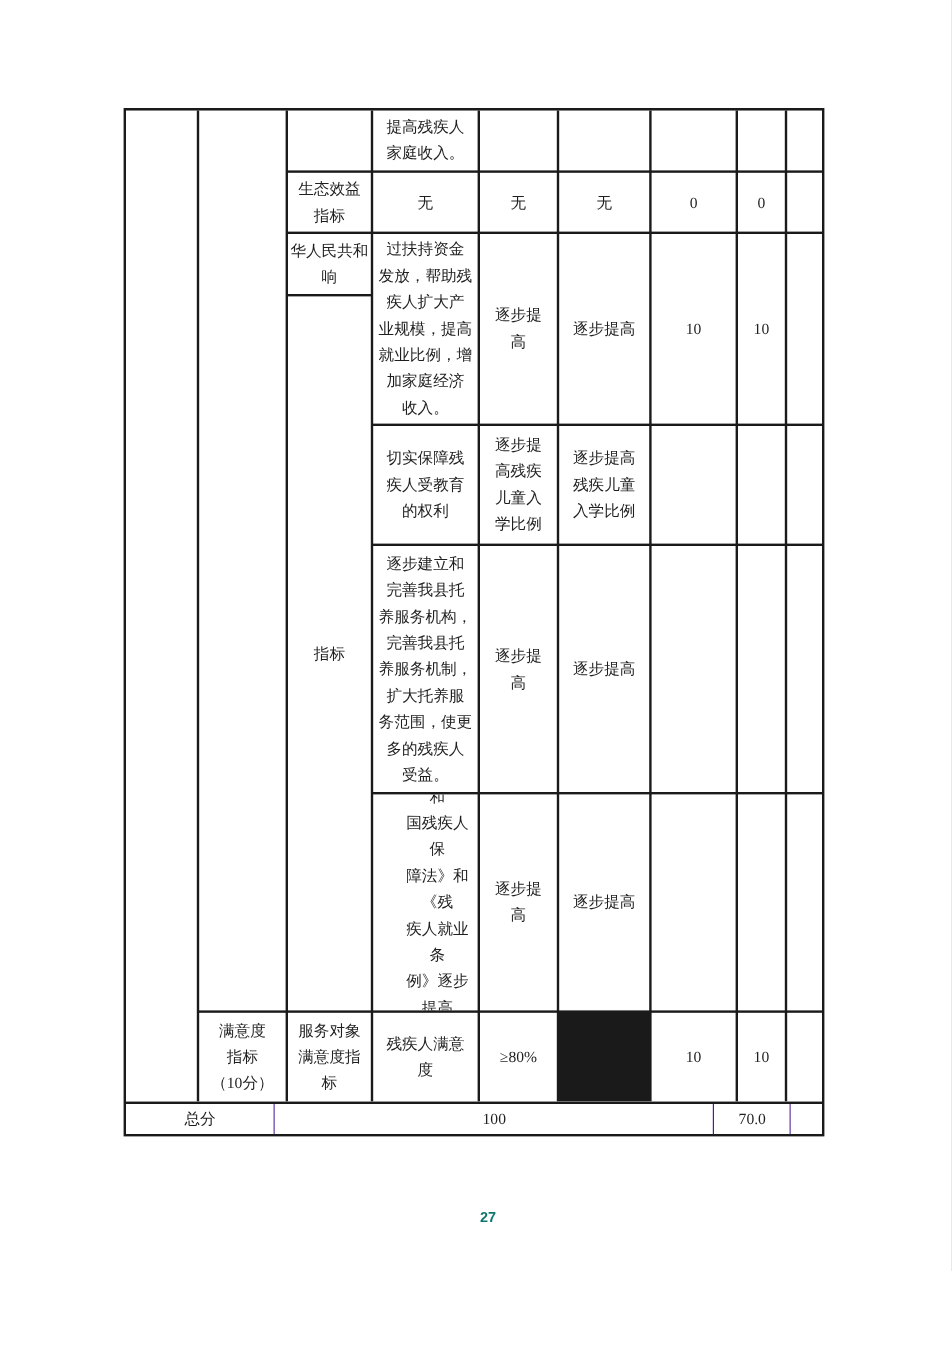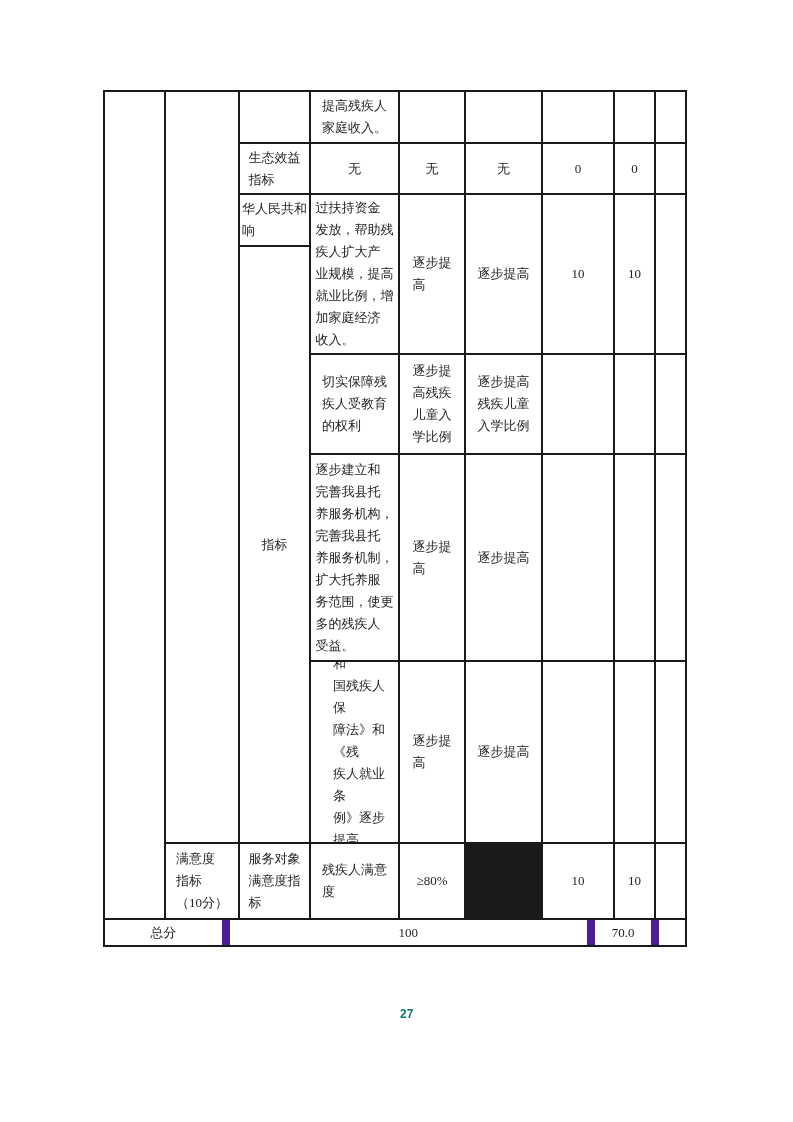--- a/index.html
+++ b/index.html
@@ -33,38 +33,38 @@
     gap: 2px;
     background: #1a1a1a; 
     height: 826px;
     overflow: hidden;
   }
   .cell {
     background: #ffffff;
     display: flex;
     align-items: center;
     justify-content: center;
-    text-align: left;
+    text-align: center;
     font-size: 13px;
     line-height: 22px;
     white-space: pre-line;
     overflow: hidden;
     padding: 0 2px;
     box-sizing: border-box;
   }
   .total-row {
     display: flex;
     height: 27px;
     box-sizing: border-box;
     border-top: 2px solid #1a1a1a;
     background: #ffffff;
   }
   .tcell {
     box-sizing: border-box;
-    border-right: 8px solid #4c1d95;
+    border-right: 1px solid #4c1d95;
     display: flex;
     align-items: center;
     justify-content: center;
     font-size: 13px;
     line-height: 22px;
     background: #ffffff;
   }
   .t-label { width: 136px; }
   .t-full  { width: 400px; }
   .t-final { width: 70px; }

